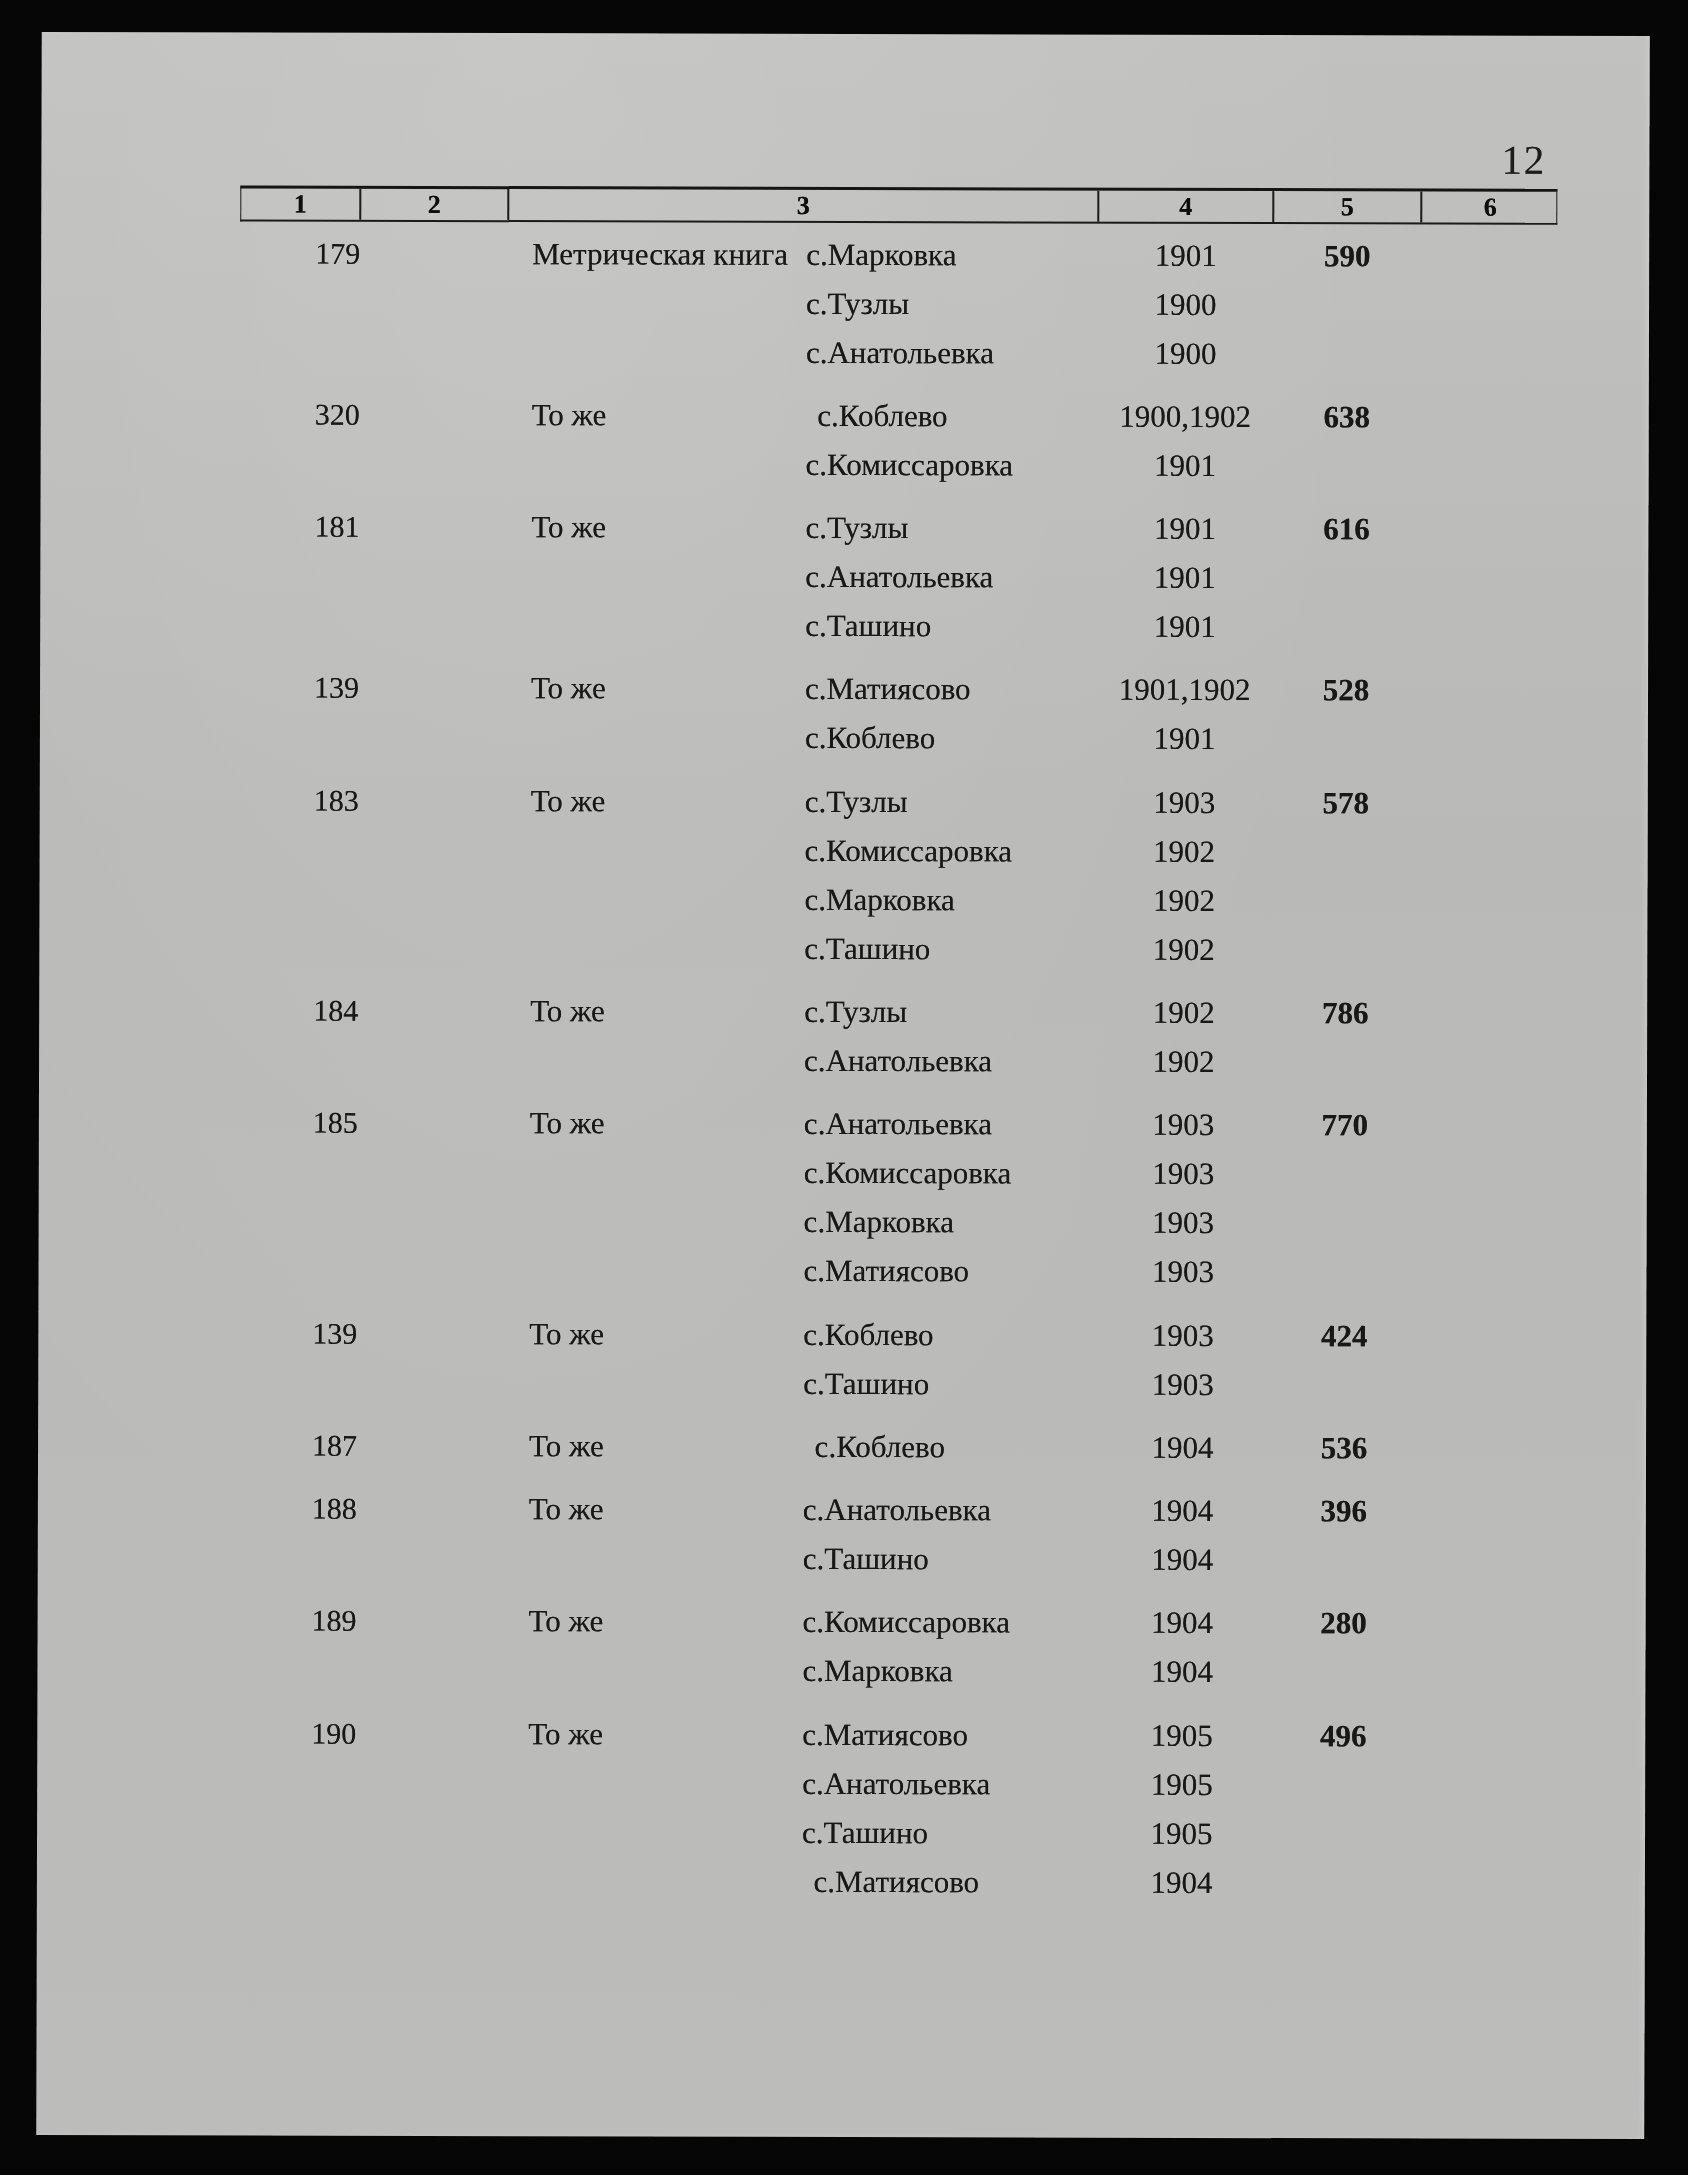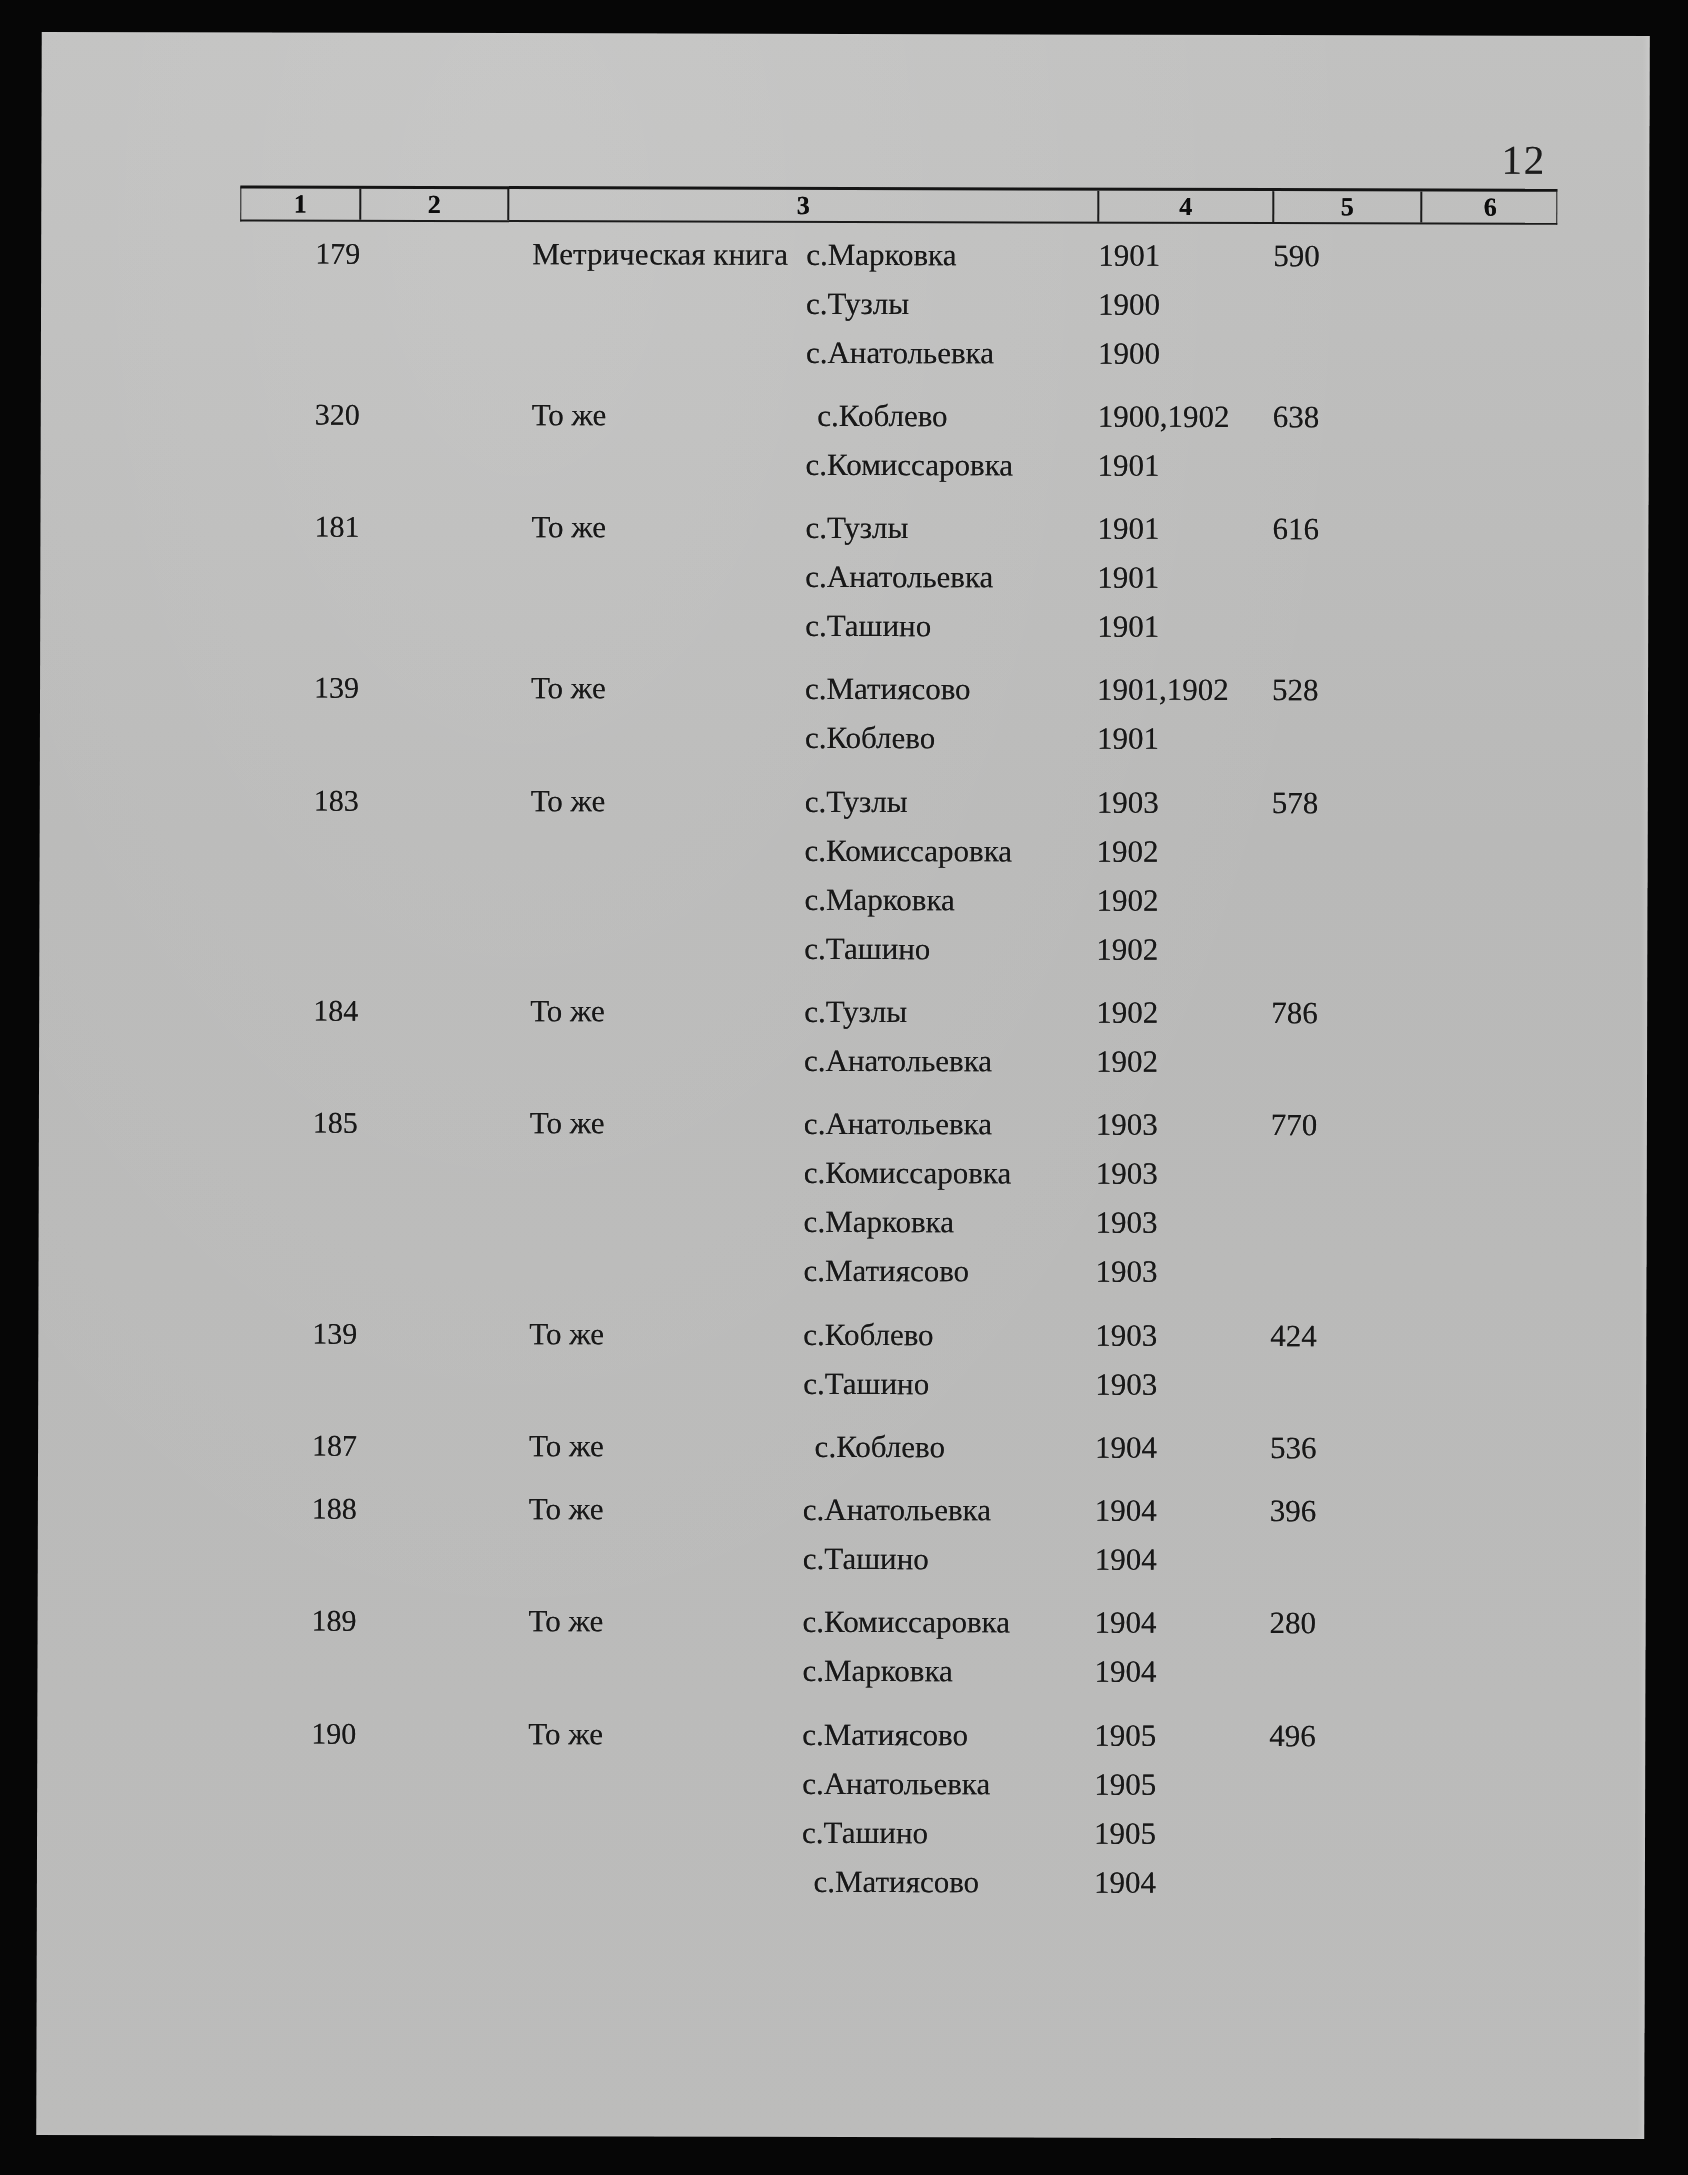--- a/index.html
+++ b/index.html
@@ -60,22 +60,22 @@
     display: grid;
     grid-template-columns: 120px 172px 274px 292px 175px 148px 136px;
     height: 49px;
     align-items: center;
     font-size: 31px;
     color: #181818;
     text-shadow: 0 0 0.5px rgba(22,22,22,0.70);
     white-space: nowrap;
   }
   .c-num   { text-align: right; font-size: 30px; }
-  .c-year  { }
-  .c-pages { text-align: left; }
+  .c-year  { text-align: center; }
+  .c-pages { text-align: center; font-weight: bold; }
   .c-place.indent { padding-left: 11.6px; }
 </style>
 </head>
 <body>
 
 <div class="page">
   <div class="pageno">12</div>
 
   <div class="thead">
     <div class="th">1</div>

